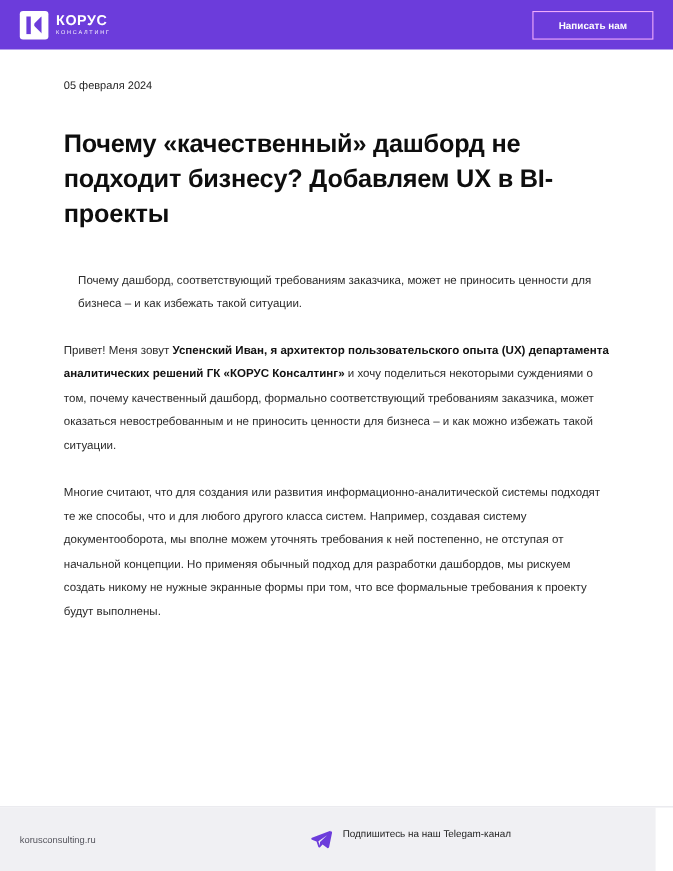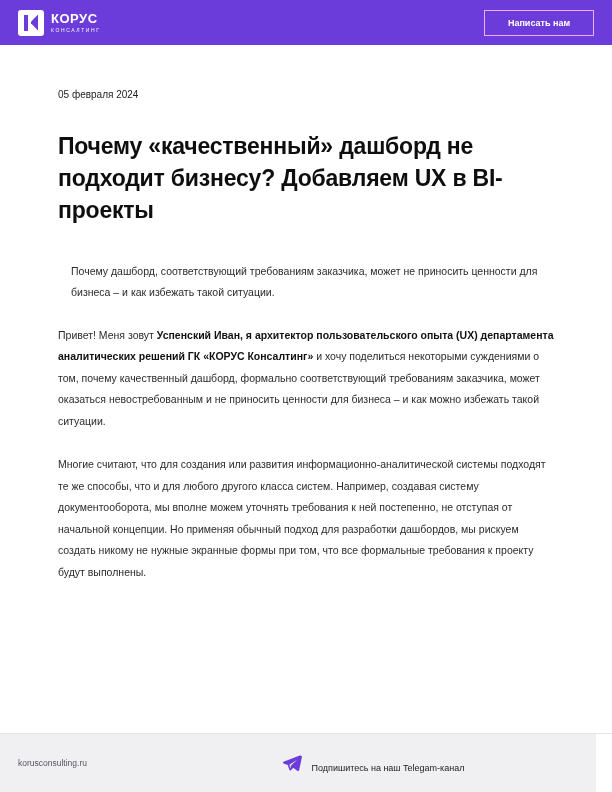--- a/index.html
+++ b/index.html
@@ -83,21 +83,21 @@
     font-weight: bold;
     padding: 7px 16px;
     background: transparent;
     cursor: pointer;
     min-width: 110px;
     text-align: center;
   }
 
   
   .content {
-    padding: 44px 58px 0 58px;
+    padding: 28px 58px 0 58px;
     box-sizing: border-box;
   }
   .date {
     font-size: 10px;
     color: #222222;
     margin-bottom: 30px;
   }
   h1.title {
     font-size: 23px;
     line-height: 1.40;
@@ -137,21 +137,21 @@
     padding: 0 18px;
   }
   .footer-site {
     font-size: 8.5px;
     color: #55555d;
     width: 150px;
   }
   .footer-mid {
     flex: 1;
     display: flex;
-    align-items: flex-end;
+    align-items: flex-start;
     justify-content: center;
     gap: 10px;
   }
   .tg-icon {
     width: 20px;
     height: 20px;
     color: #6c3cdb;
     display: block;
   }
   .footer-text {

